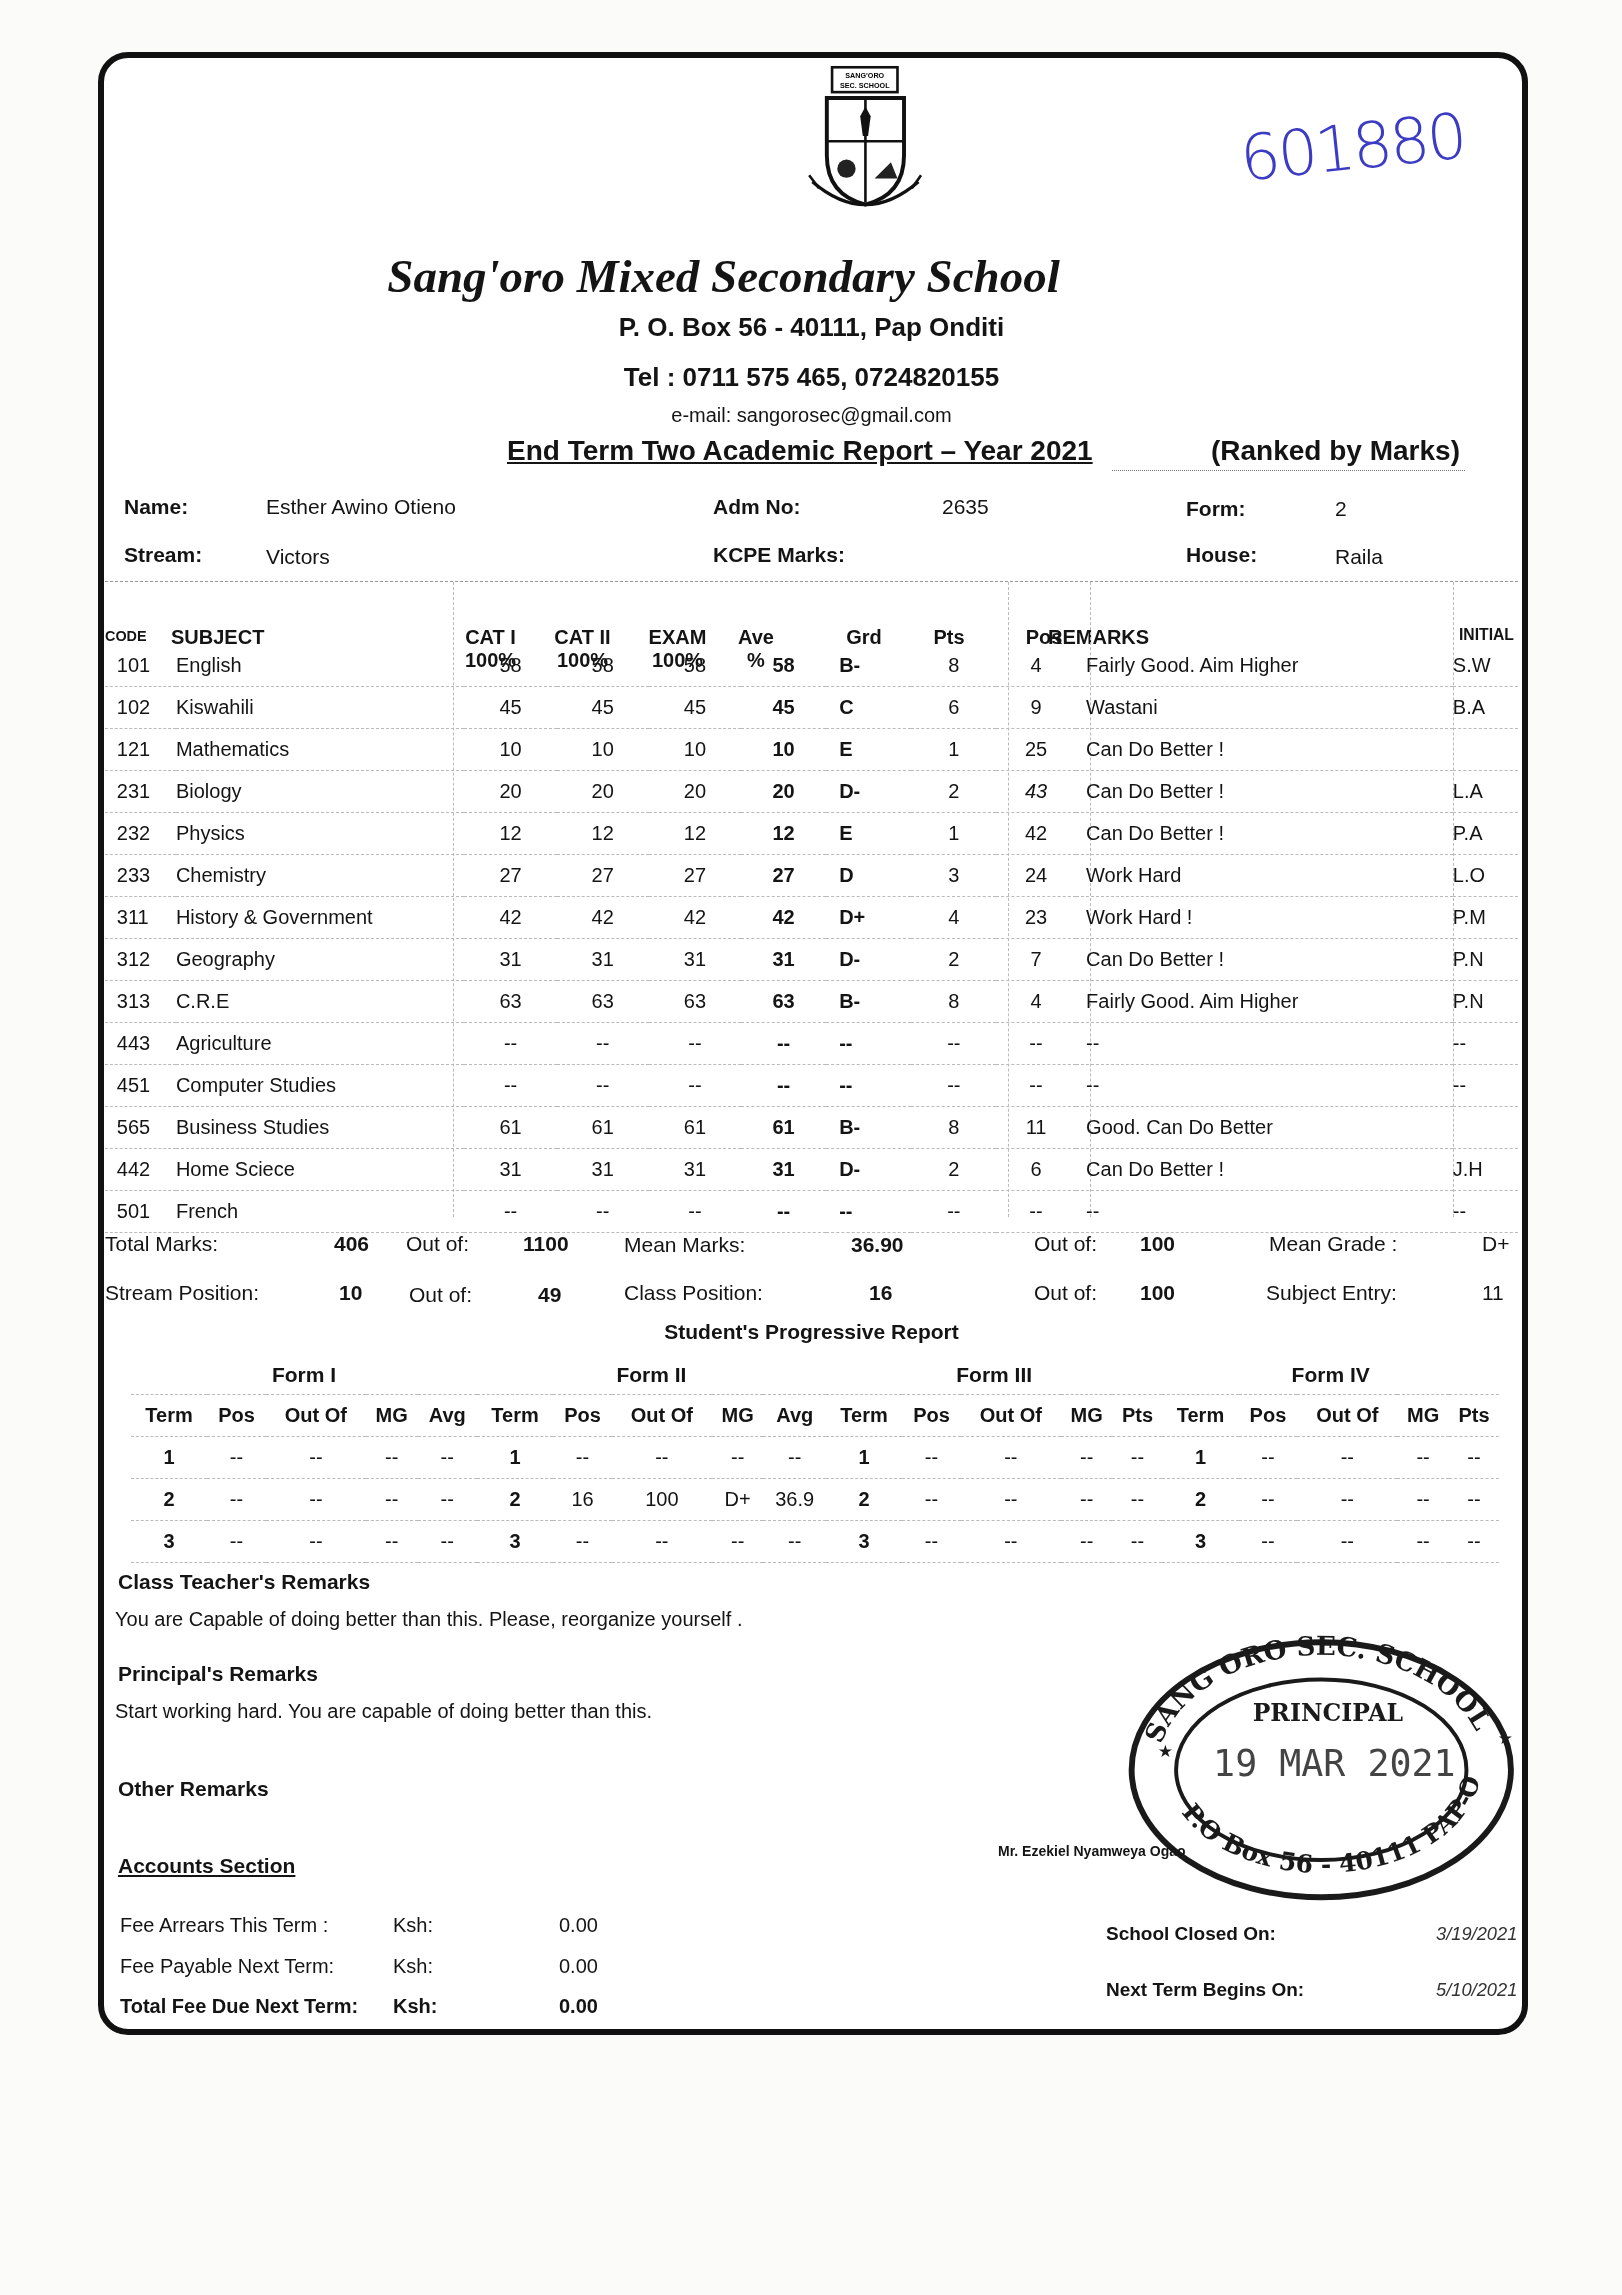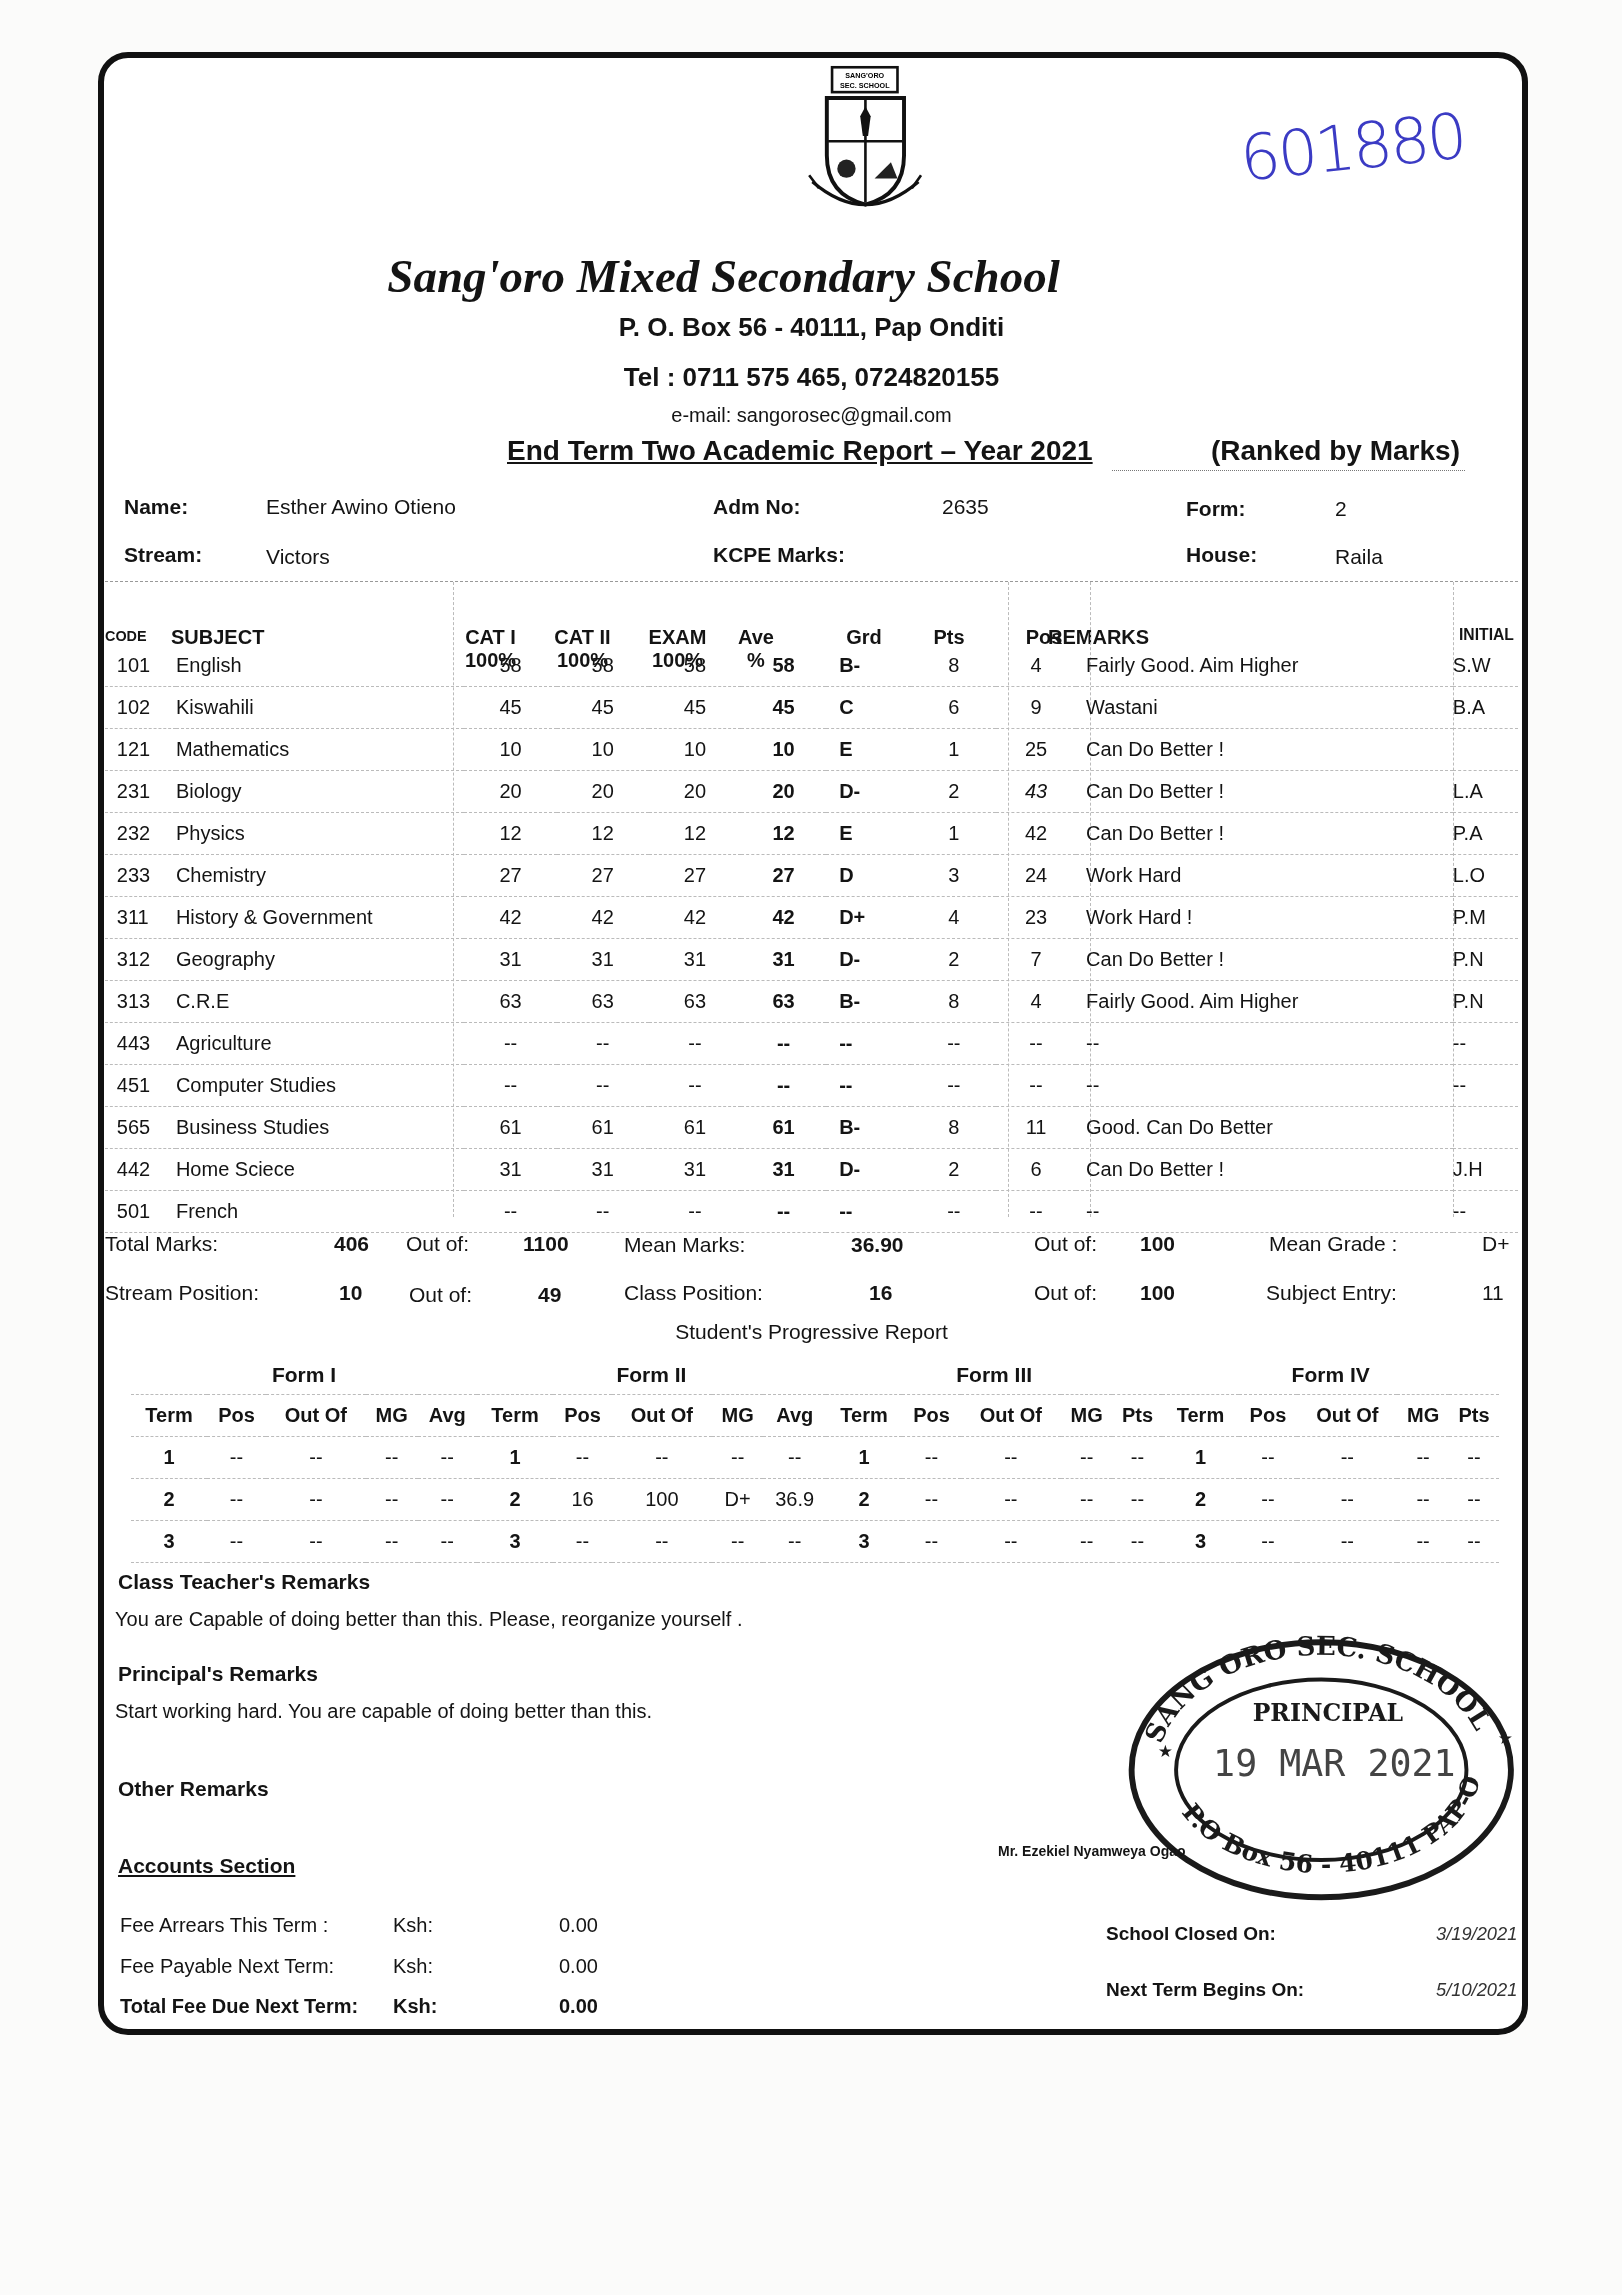--- a/index.html
+++ b/index.html
@@ -21,21 +21,21 @@
   .lbl { position:absolute; font-weight:bold; font-size:21px; }
   .val { position:absolute; font-size:21px; }
   .hdr { position:absolute; font-weight:bold; font-size:20px; text-align:center;margin-top:36px; }
   table.marks { position:absolute; left:105px; top:579px; width:1413px; border-collapse:collapse; font-size:20px;padding-left:44px; }
   table.marks td { height:41px; border-bottom:0.7px dashed #bbb; padding:0; }
   table.marks td.c { text-align:center; }
   table.marks td.b { font-weight:bold; }
   .code { width:59px; padding-left:11.8px !important; }
   .vsep { position:absolute; border-left:0.7px dashed #bbb; }
   .sumrow { position:absolute; font-size:21px; }
-  .prog-title { position:absolute; left:0; width:1623px; text-align:center; top:1320px; font-weight:normal; font-size:21px; }
+  .prog-title { position:absolute; left:0; width:1623px; text-align:center; top:1320px; font-weight:bold; font-size:21px; }
   table.prog { position:absolute; left:131px; top:1355px; width:1368px; border-collapse:collapse; font-size:20px; text-align:center; }
   table.prog td { height:41px; border-bottom:0.7px dashed #bbb; padding:0; }
   table.prog .fh td { font-weight:bold; font-size:21px; height:39px; }
   table.prog .ch td { font-weight:bold; }
   table.prog .t { font-weight:bold; }
   .rem-h { position:absolute; left:118px; font-weight:bold; font-size:21px; }
   .rem-t { position:absolute; left:115px; font-size:20px; }
   .acc-h { position:absolute; left:118px; top:1854px; font-weight:bold; font-size:21px; text-decoration:underline; }
   .acc { position:absolute; font-size:20px; }
   .stamp { position:absolute; left:1112px; top:1629px; width:412px; height:275px; }

